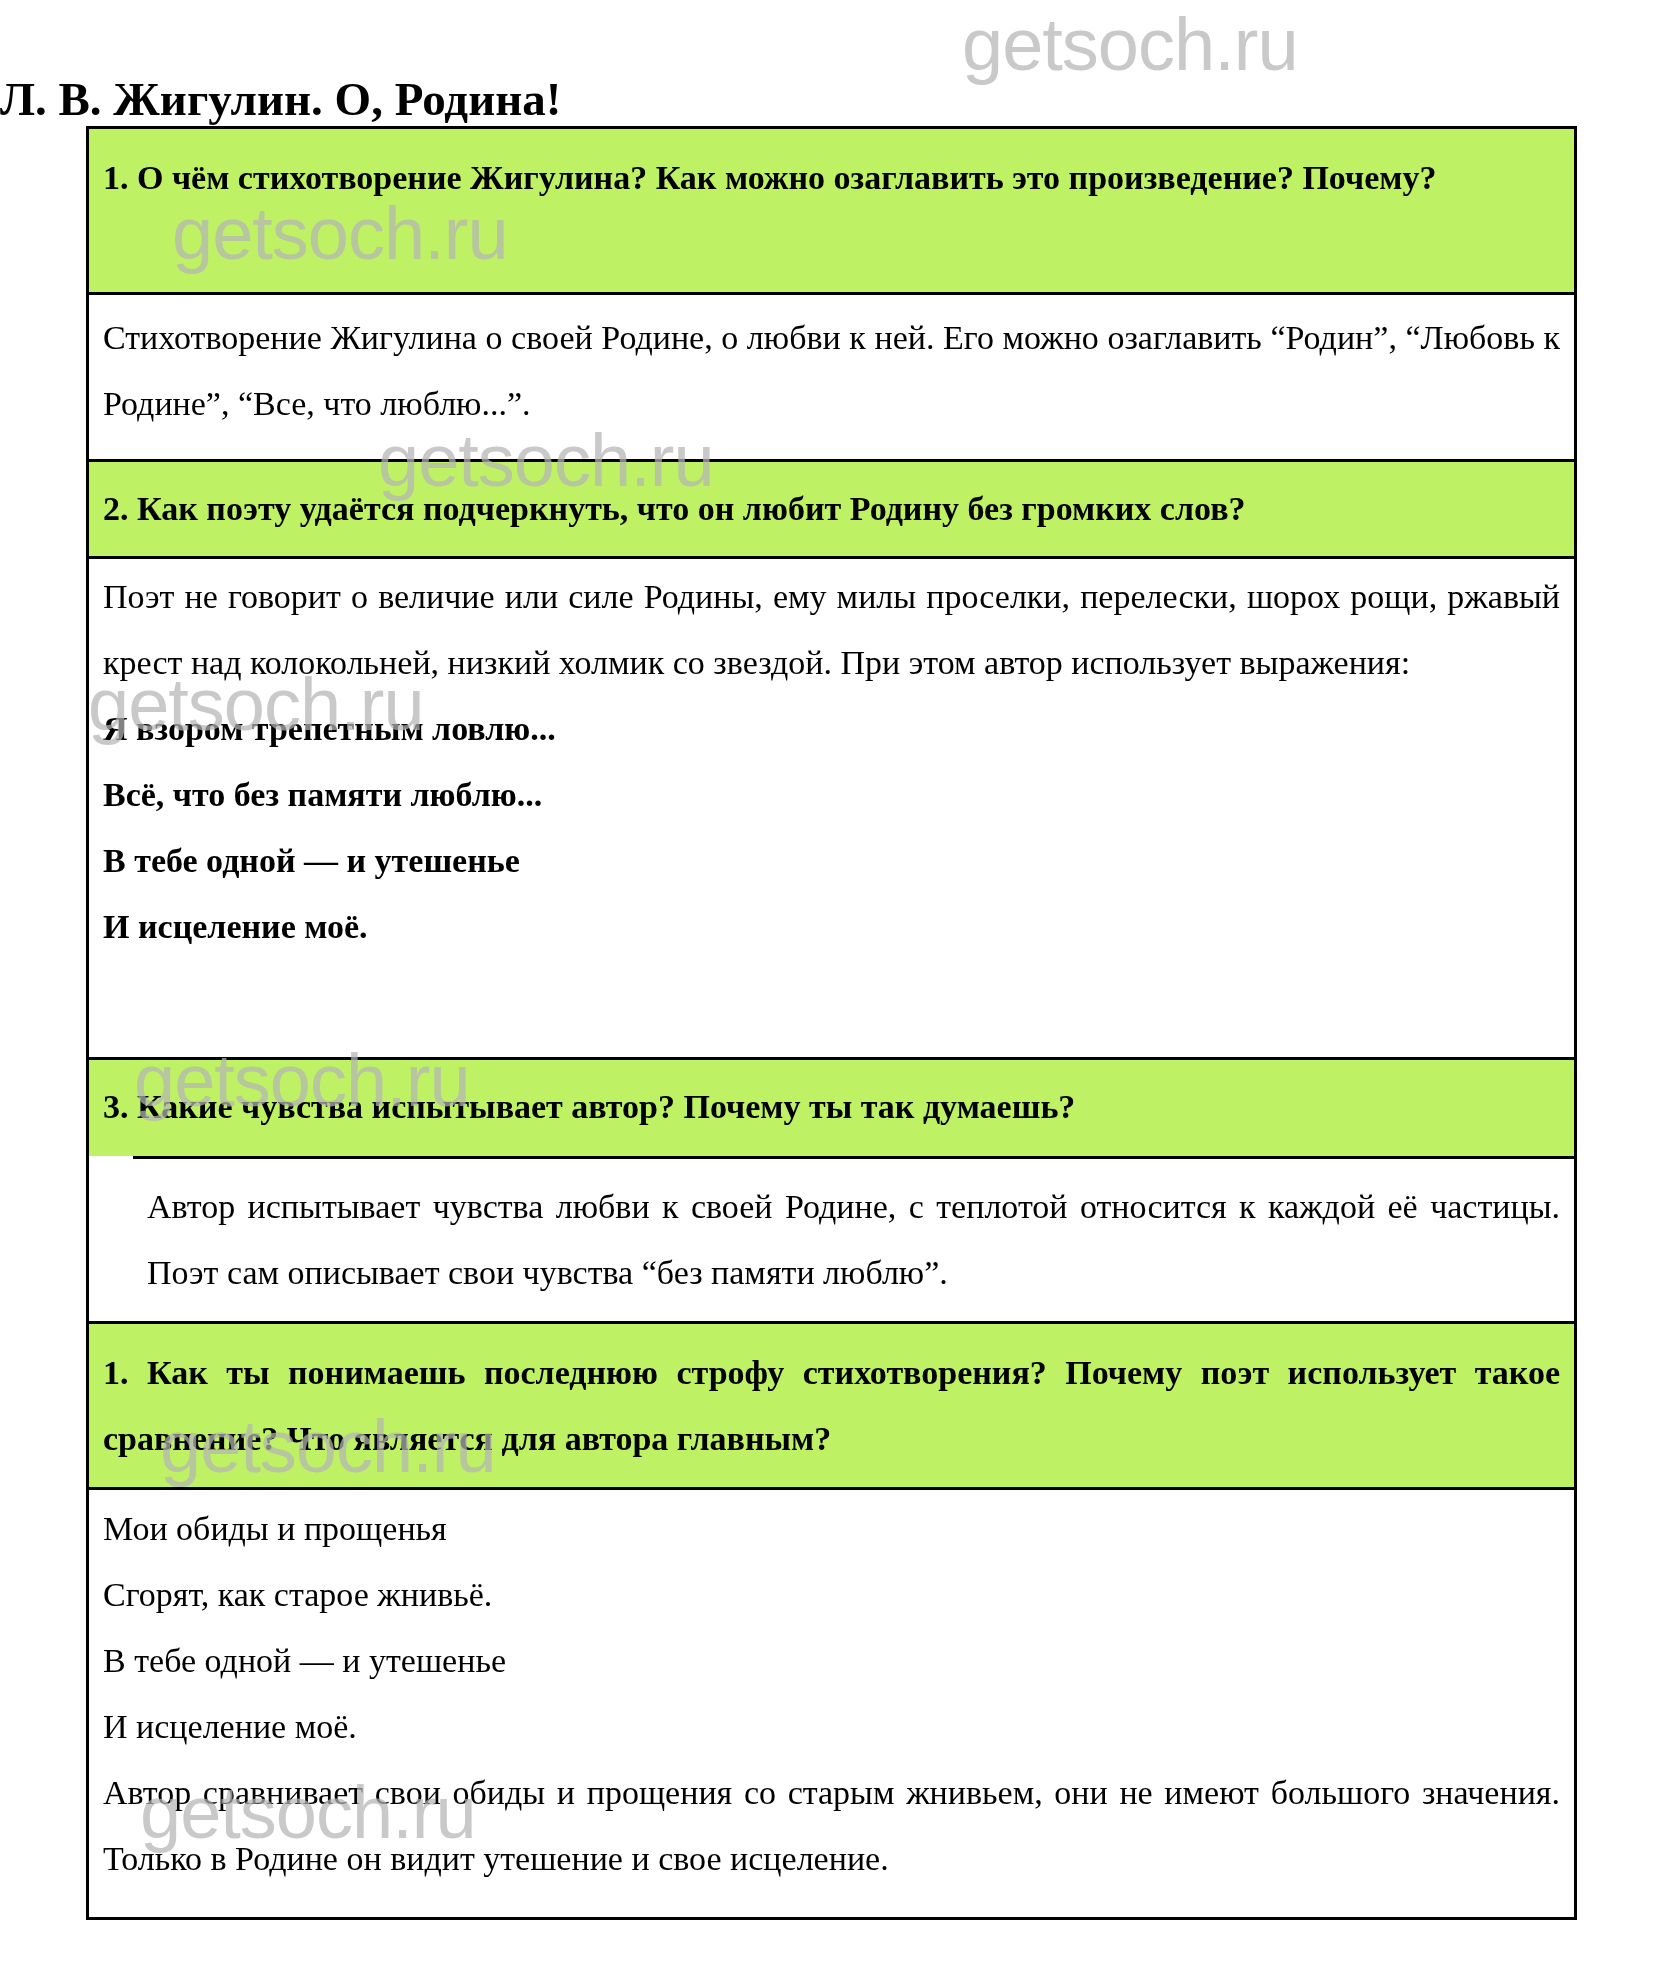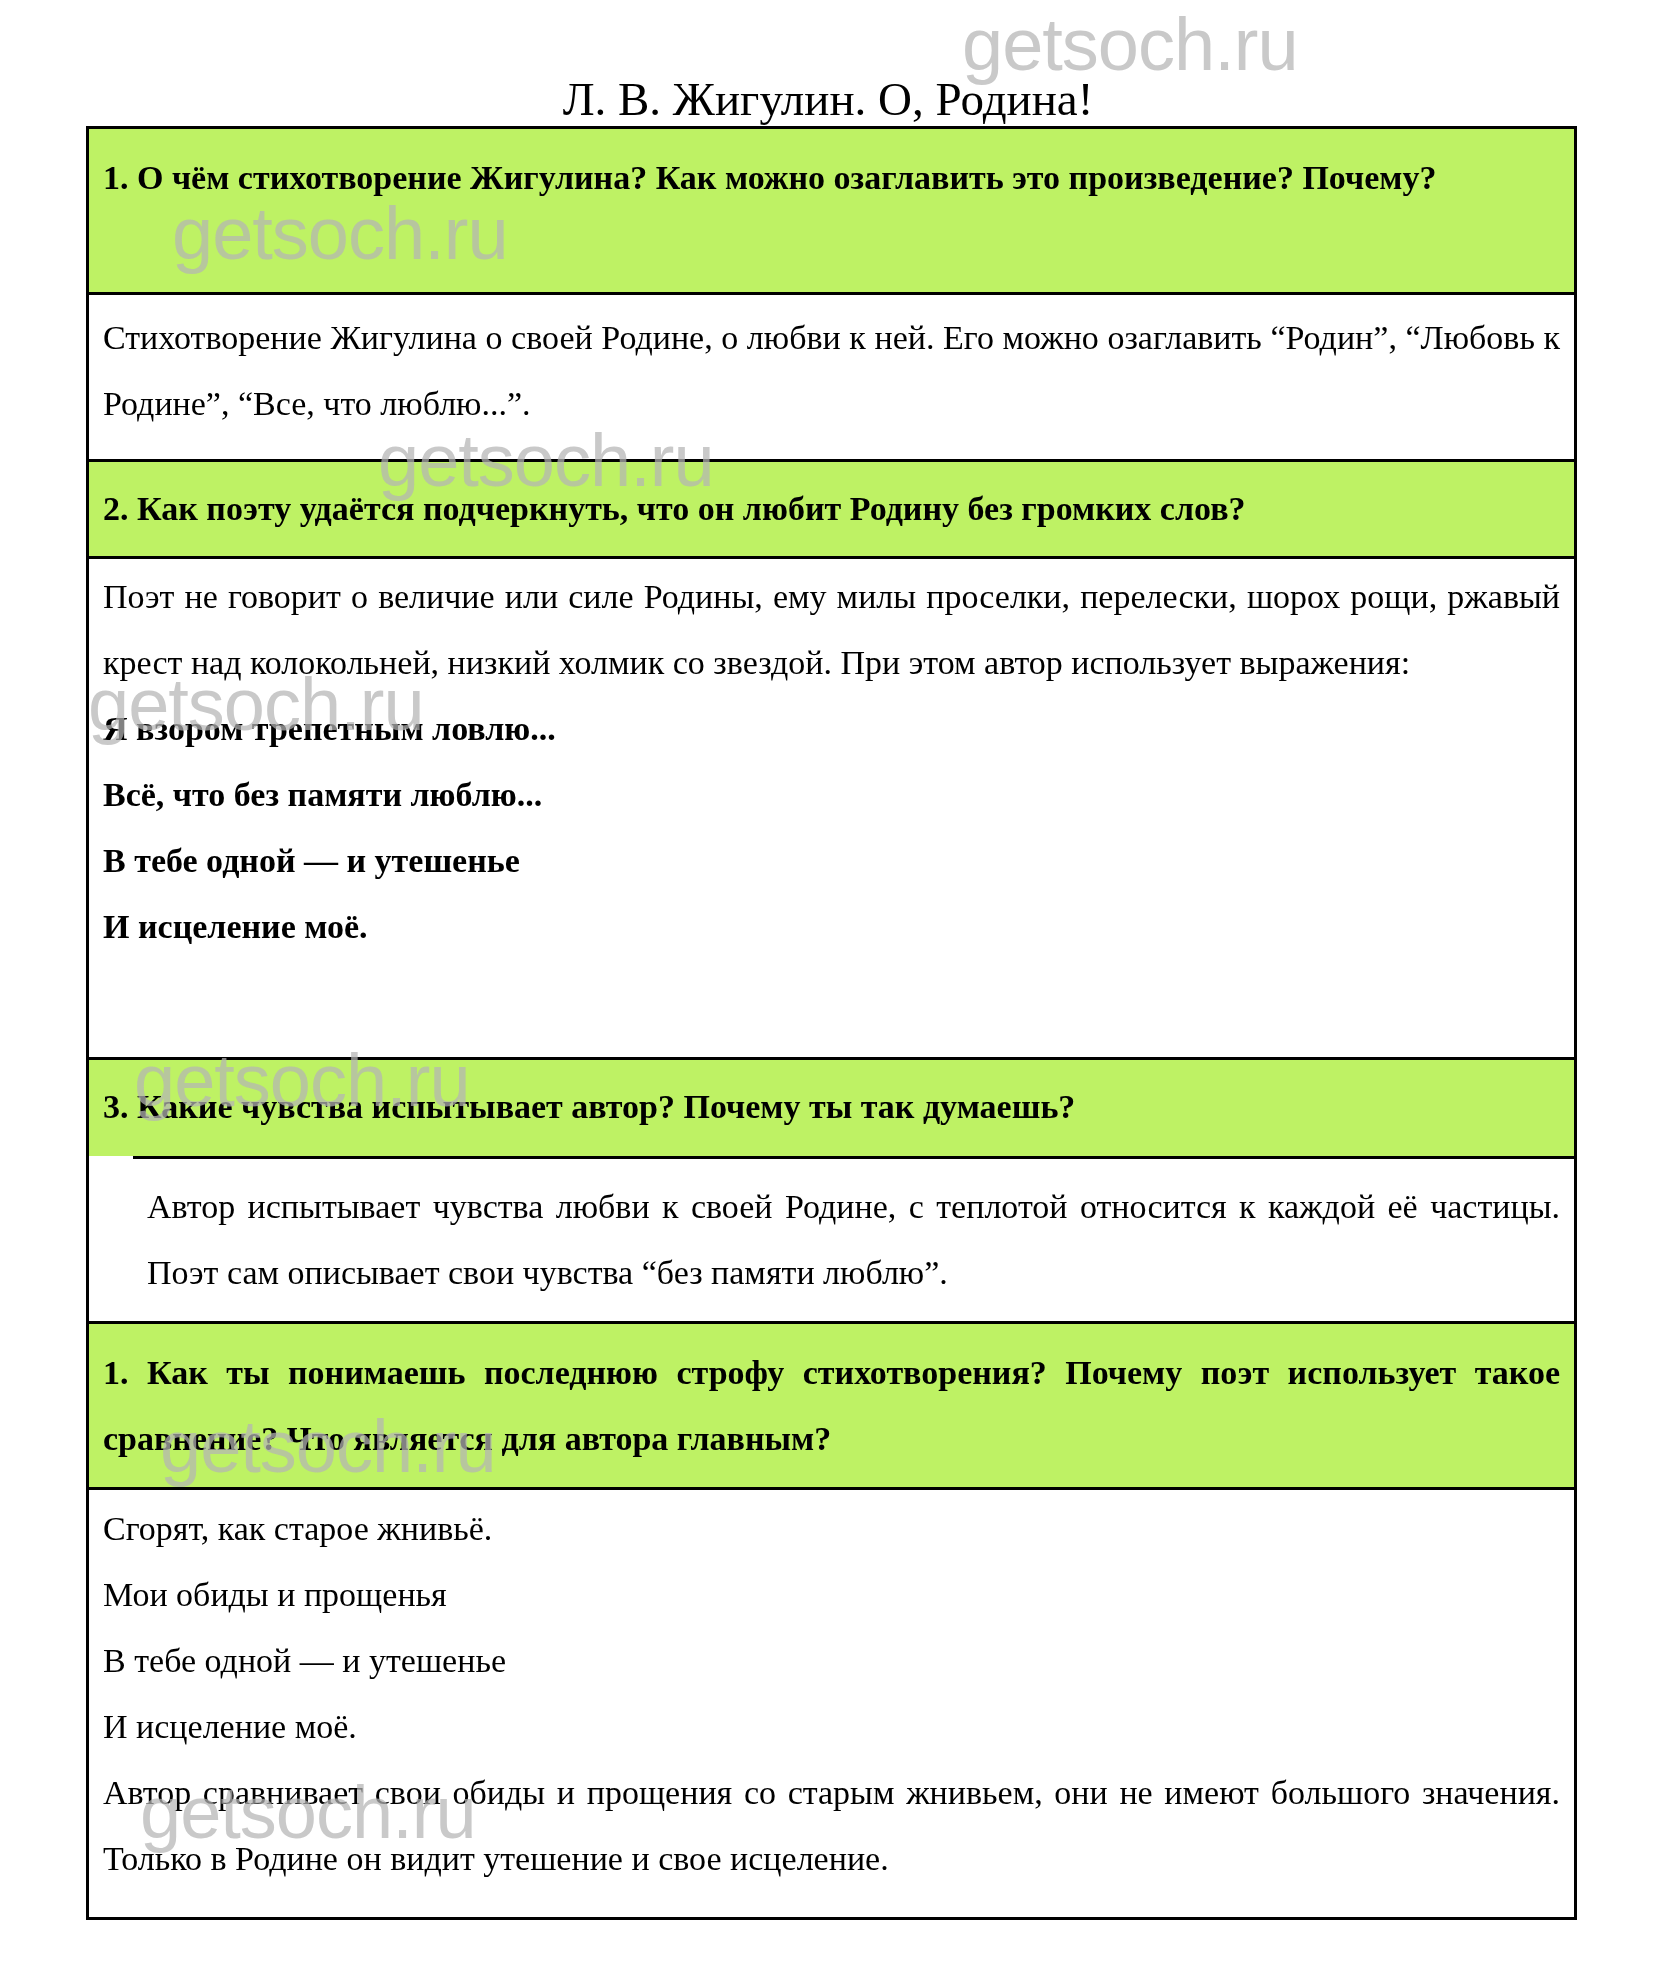--- a/index.html
+++ b/index.html
@@ -13,23 +13,22 @@
       position: relative;
       overflow: hidden;
       font-family: "Liberation Serif", serif;
       color: #000;
     }
     .page-title {
       position: absolute;
       left: 0;
       top: 38px;
       width: 1656px;
-      text-align: center;
       font-size: 47px;
-      font-weight: normal;
+      font-weight: bold;
       line-height: 60px;
       letter-spacing: 0px;
     }
     .qa-table {
       position: absolute;
       left: 86px;
       top: 126px;
       width: 1491px;
       border: 3px solid #000;
       box-sizing: border-box;
@@ -98,22 +97,22 @@
     <p>3. Какие чувства испытывает автор? Почему ты так думаешь?</p>
   </div>
   <div class="row answer" style="height:165px; padding-top:15px;margin-left:44px;">
     <p>Автор испытывает чувства любви к своей Родине, с теплотой относится к каждой её частицы. Поэт сам описывает свои чувства “без памяти люблю”.</p>
   </div>
 
   <div class="row question" style="height:166px; padding-top:16px;">
     <p>1. Как ты понимаешь последнюю строфу стихотворения? Почему поэт использует такое сравнение? Что является для автора главным?</p>
   </div>
   <div class="row answer" style="height:430px; padding-top:6px;">
+    <p>Мои обиды и прощенья</p>
     <p>Сгорят, как старое жнивьё.</p>
-    <p>Мои обиды и прощенья</p>
     <p>В тебе одной — и утешенье</p>
     <p>И исцеление моё.</p>
     <p>Автор сравнивает свои обиды и прощения со старым жнивьем, они не имеют большого значения. Только в Родине он видит утешение и свое исцеление.</p>
   </div>
 </div>
 
 <div class="watermark" style="left:962px; top:8px;">getsoch.ru</div>
 <div class="watermark" style="left:172px; top:197px;">getsoch.ru</div>
 <div class="watermark" style="left:378px; top:424px;">getsoch.ru</div>
 <div class="watermark" style="left:88px; top:668px;">getsoch.ru</div>

